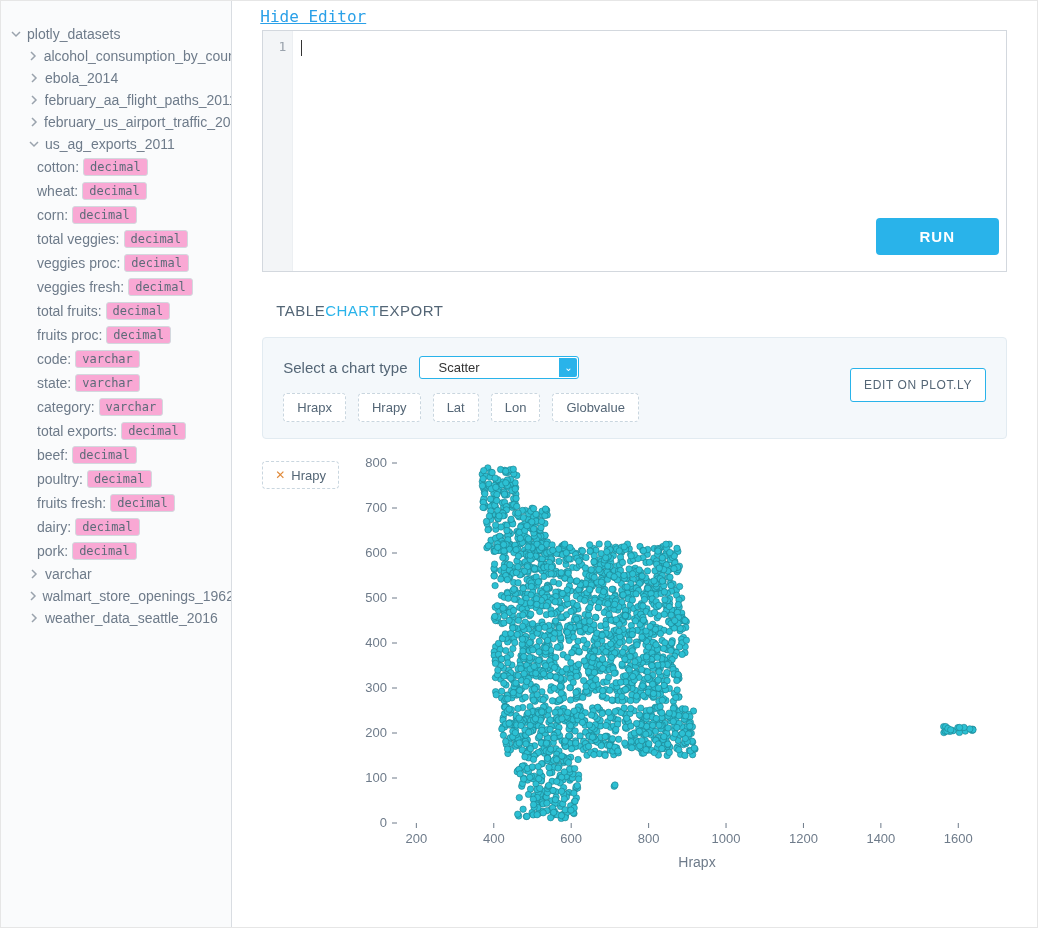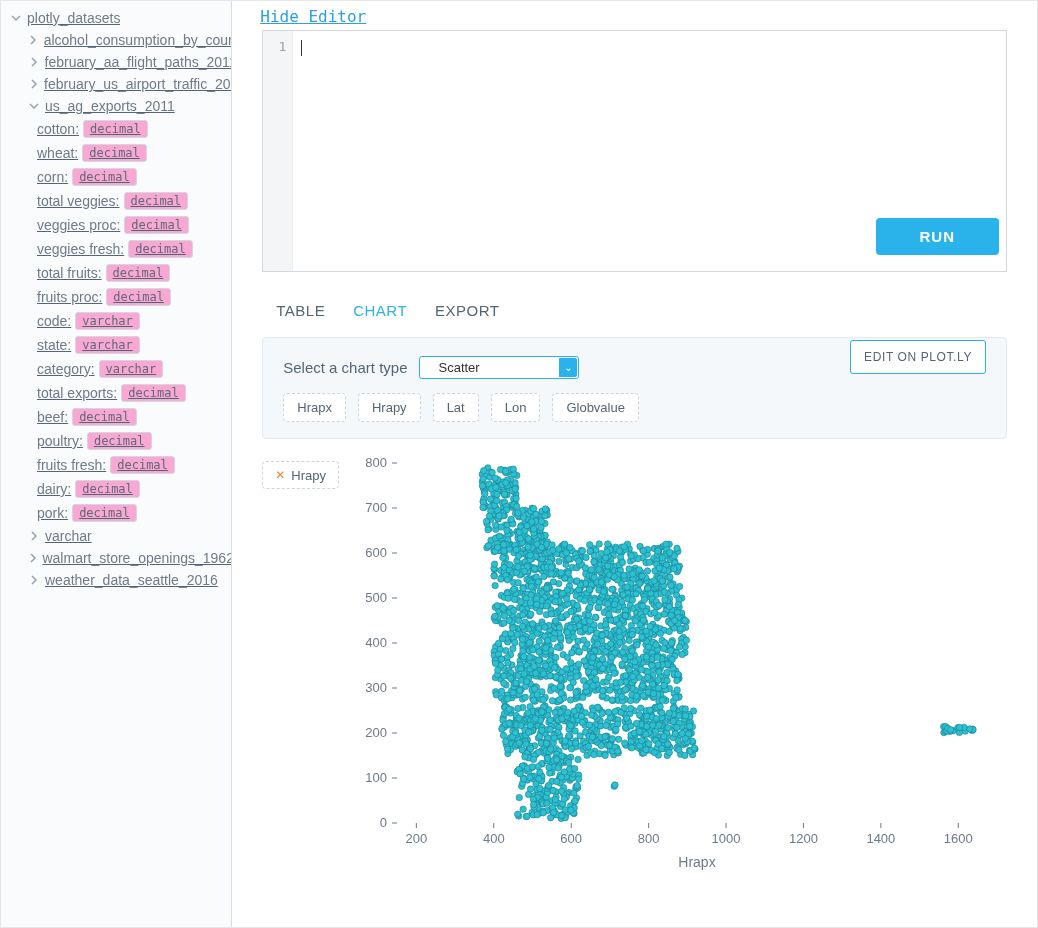--- a/index.html
+++ b/index.html
@@ -12,24 +12,23 @@
     width: 1038px;
     height: 928px;
     overflow: hidden;
   }
   .app { display: flex; height: 100%; border: 1px solid #e6e6e6; }
   
   .sidebar {
     width: 258px;
     border-right: 1px solid #d9dde2;
     background: #fafbfc;
-    padding: 6px 0;
+    padding: 22px 0;
     overflow: hidden;
     white-space: nowrap;
-    text-decoration: underline;
   }
   .tree-item {
     display: flex;
     align-items: center;
     padding: 3px 0 3px 8px;
     cursor: pointer;
     color: #6e7b8a;
   }
   .tree-item .caret {
     width: 14px; height: 14px;
@@ -93,21 +92,21 @@
     color: #fff;
     border: none;
     border-radius: 4px;
     font-size: 15px;
     font-weight: 600;
     letter-spacing: 1px;
     padding: 10px 44px;
     cursor: pointer;
   }
   
-  .tabs { display: flex; gap: 28px; padding: 30px 14px 18px 14px; }
+  .tabs { display: flex; padding: 30px 14px 18px 14px; }
   .tab { font-size: 15px; letter-spacing: 0.5px; color: #546676; cursor: pointer; font-weight: 500;}
   .tab.active { color: #29b3ea; }
 
   
   .controls {
     background: #f4f8fb;
     border: 1px solid #e2ebf1;
     border-radius: 4px;
     padding: 18px 20px 16px 20px;
     position: relative;
@@ -126,21 +125,21 @@
     background: #fff;
     min-width: 160px;
   }
   .select-caret {
     position: absolute; right: 2px; top: 2px; bottom: 2px;
     width: 18px; background: #29b3ea; border-radius: 0 2px 2px 0;
     display:flex; align-items:center; justify-content:center; color:#fff; font-size:10px;
     pointer-events:none;
   }
   .edit-plotly {
-    position: absolute; right: 20px; top: 2px;
+    position: absolute; right: 20px; top: 30px;
     border: 1px solid #29b3ea;
     background: #fff;
     color: #546676;
     font-size: 12px;
     letter-spacing: 0.6px;
     padding: 9px 13px;
     border-radius: 3px;
     cursor: pointer;
   }
   .chips { display: flex; gap: 12px; margin-top: 14px; }
@@ -193,20 +192,28 @@
       <span class="label">plotly_datasets</span>
     </div>
     <div class="tree-children" id="datasets-list">
         <div class="tree-item">
           <span class="caret">
             <svg width="10" height="10" viewBox="0 0 10 10">
               <path d="M3 1 L7 5 L3 9" fill="none" stroke="currentColor" stroke-width="1.5"></path>
             </svg>
           </span>
           <span class="label">alcohol_consumption_by_country</span>
+        </div>
+        <div class="tree-item">
+          <span class="caret">
+            <svg width="10" height="10" viewBox="0 0 10 10">
+              <path d="M3 1 L7 5 L3 9" fill="none" stroke="currentColor" stroke-width="1.5"></path>
+            </svg>
+          </span>
+          <span class="label">ebola_2014</span>
         </div>
         <div class="tree-item">
           <span class="caret">
             <svg width="10" height="10" viewBox="0 0 10 10">
               <path d="M3 1 L7 5 L3 9" fill="none" stroke="currentColor" stroke-width="1.5"></path>
             </svg>
           </span>
           <span class="label">february_aa_flight_paths_2011</span>
         </div>
         <div class="tree-item">

